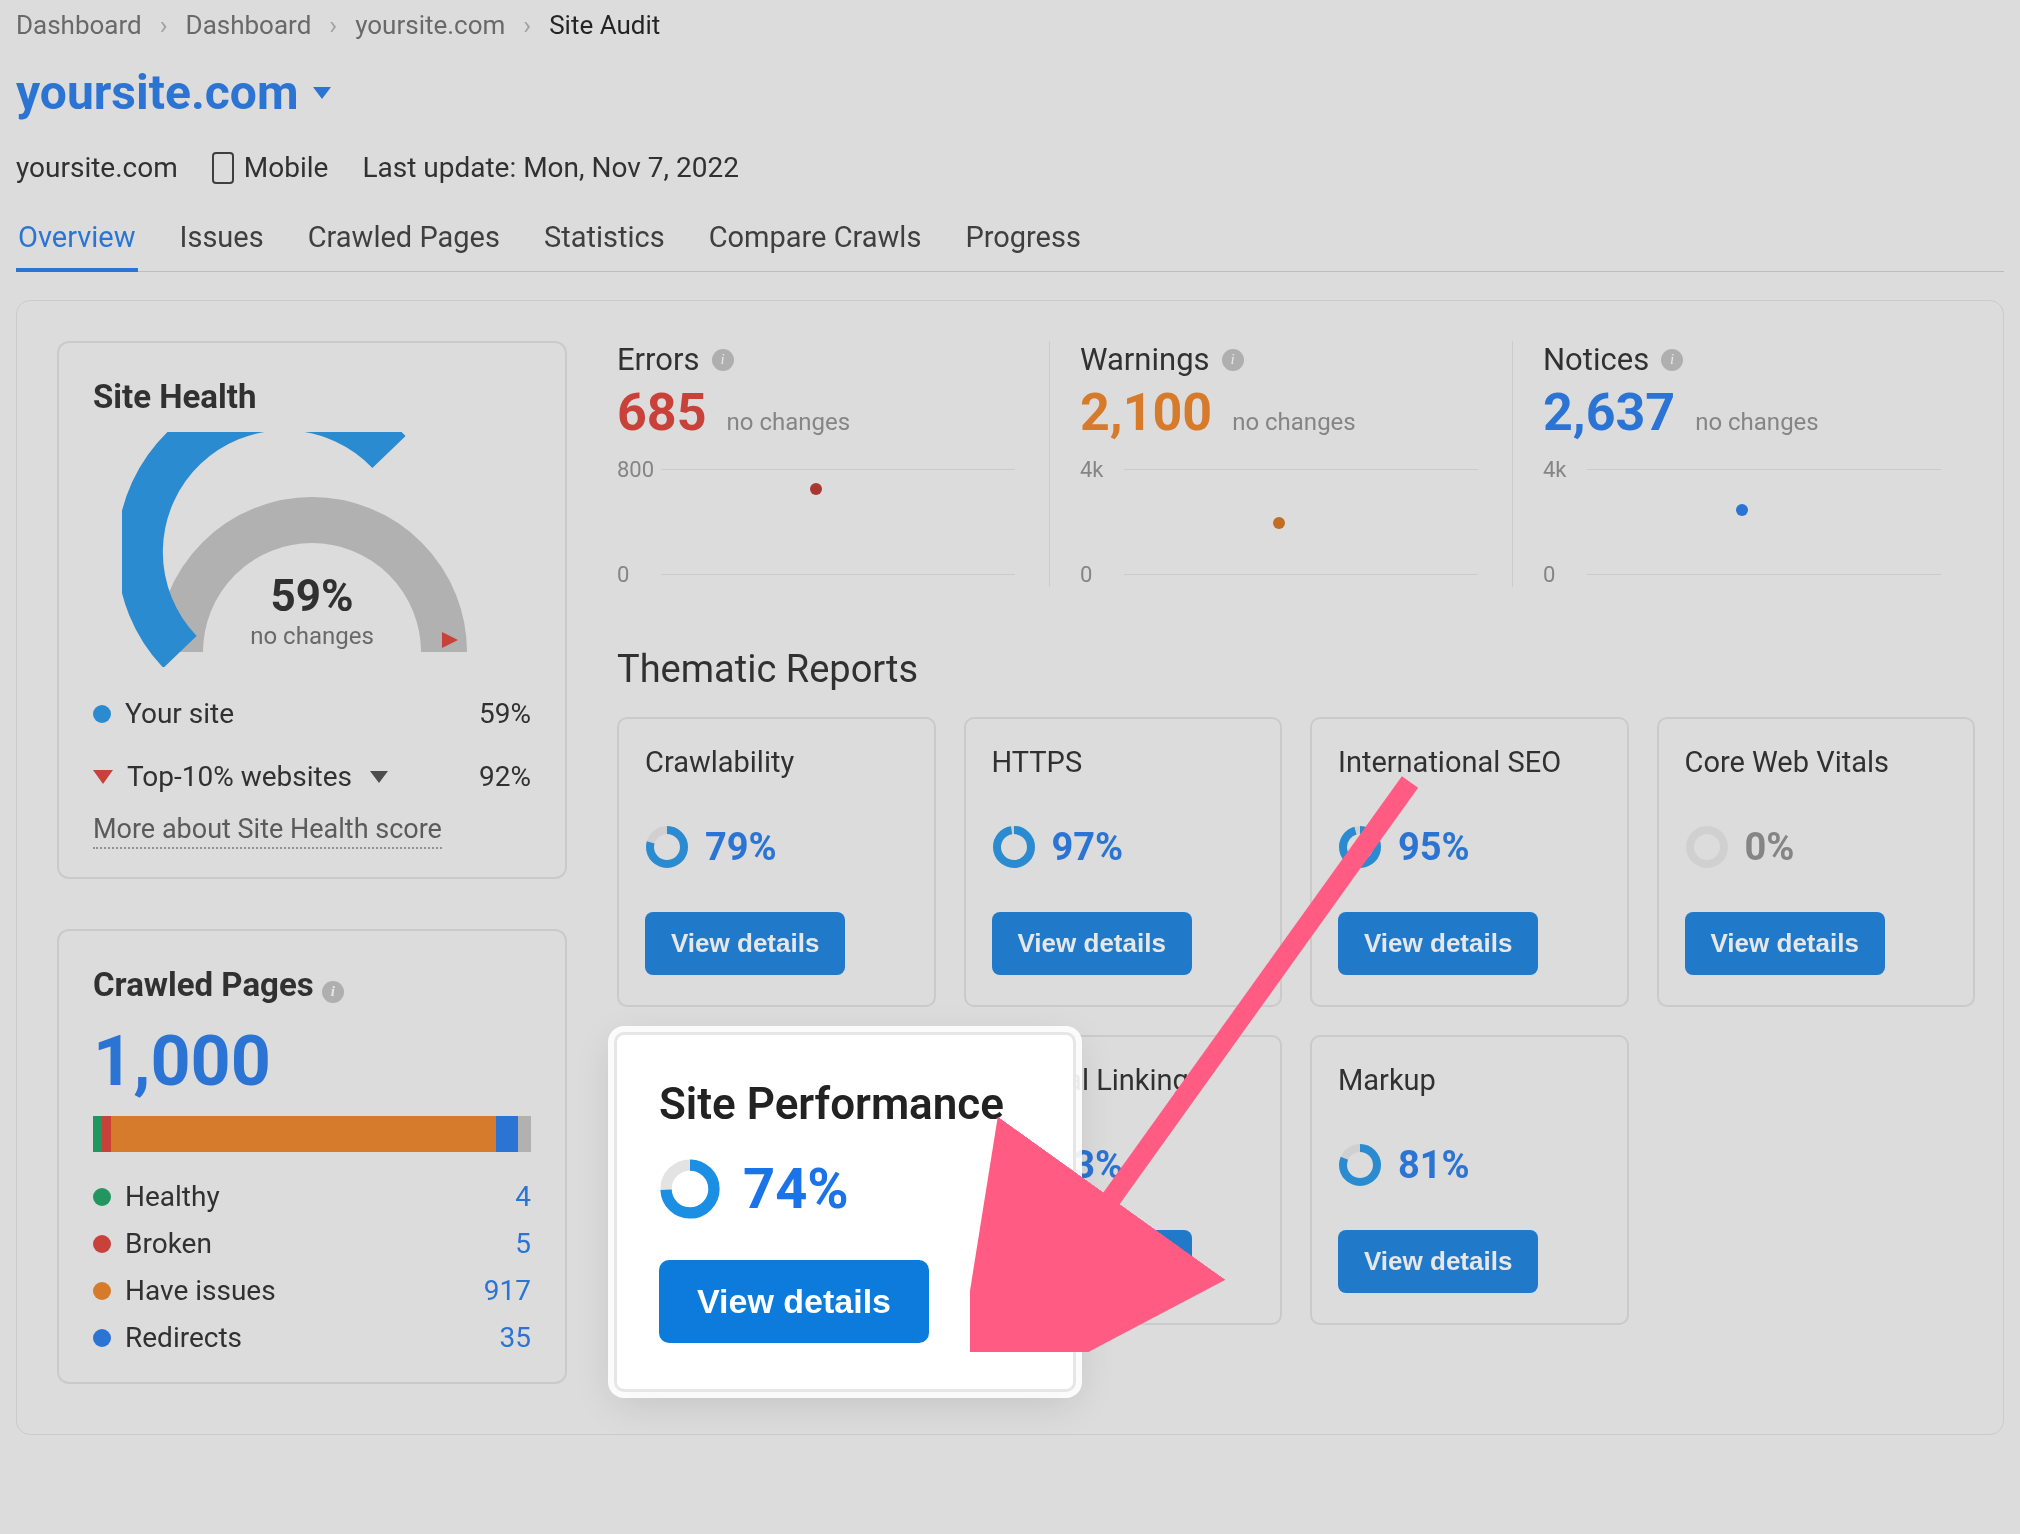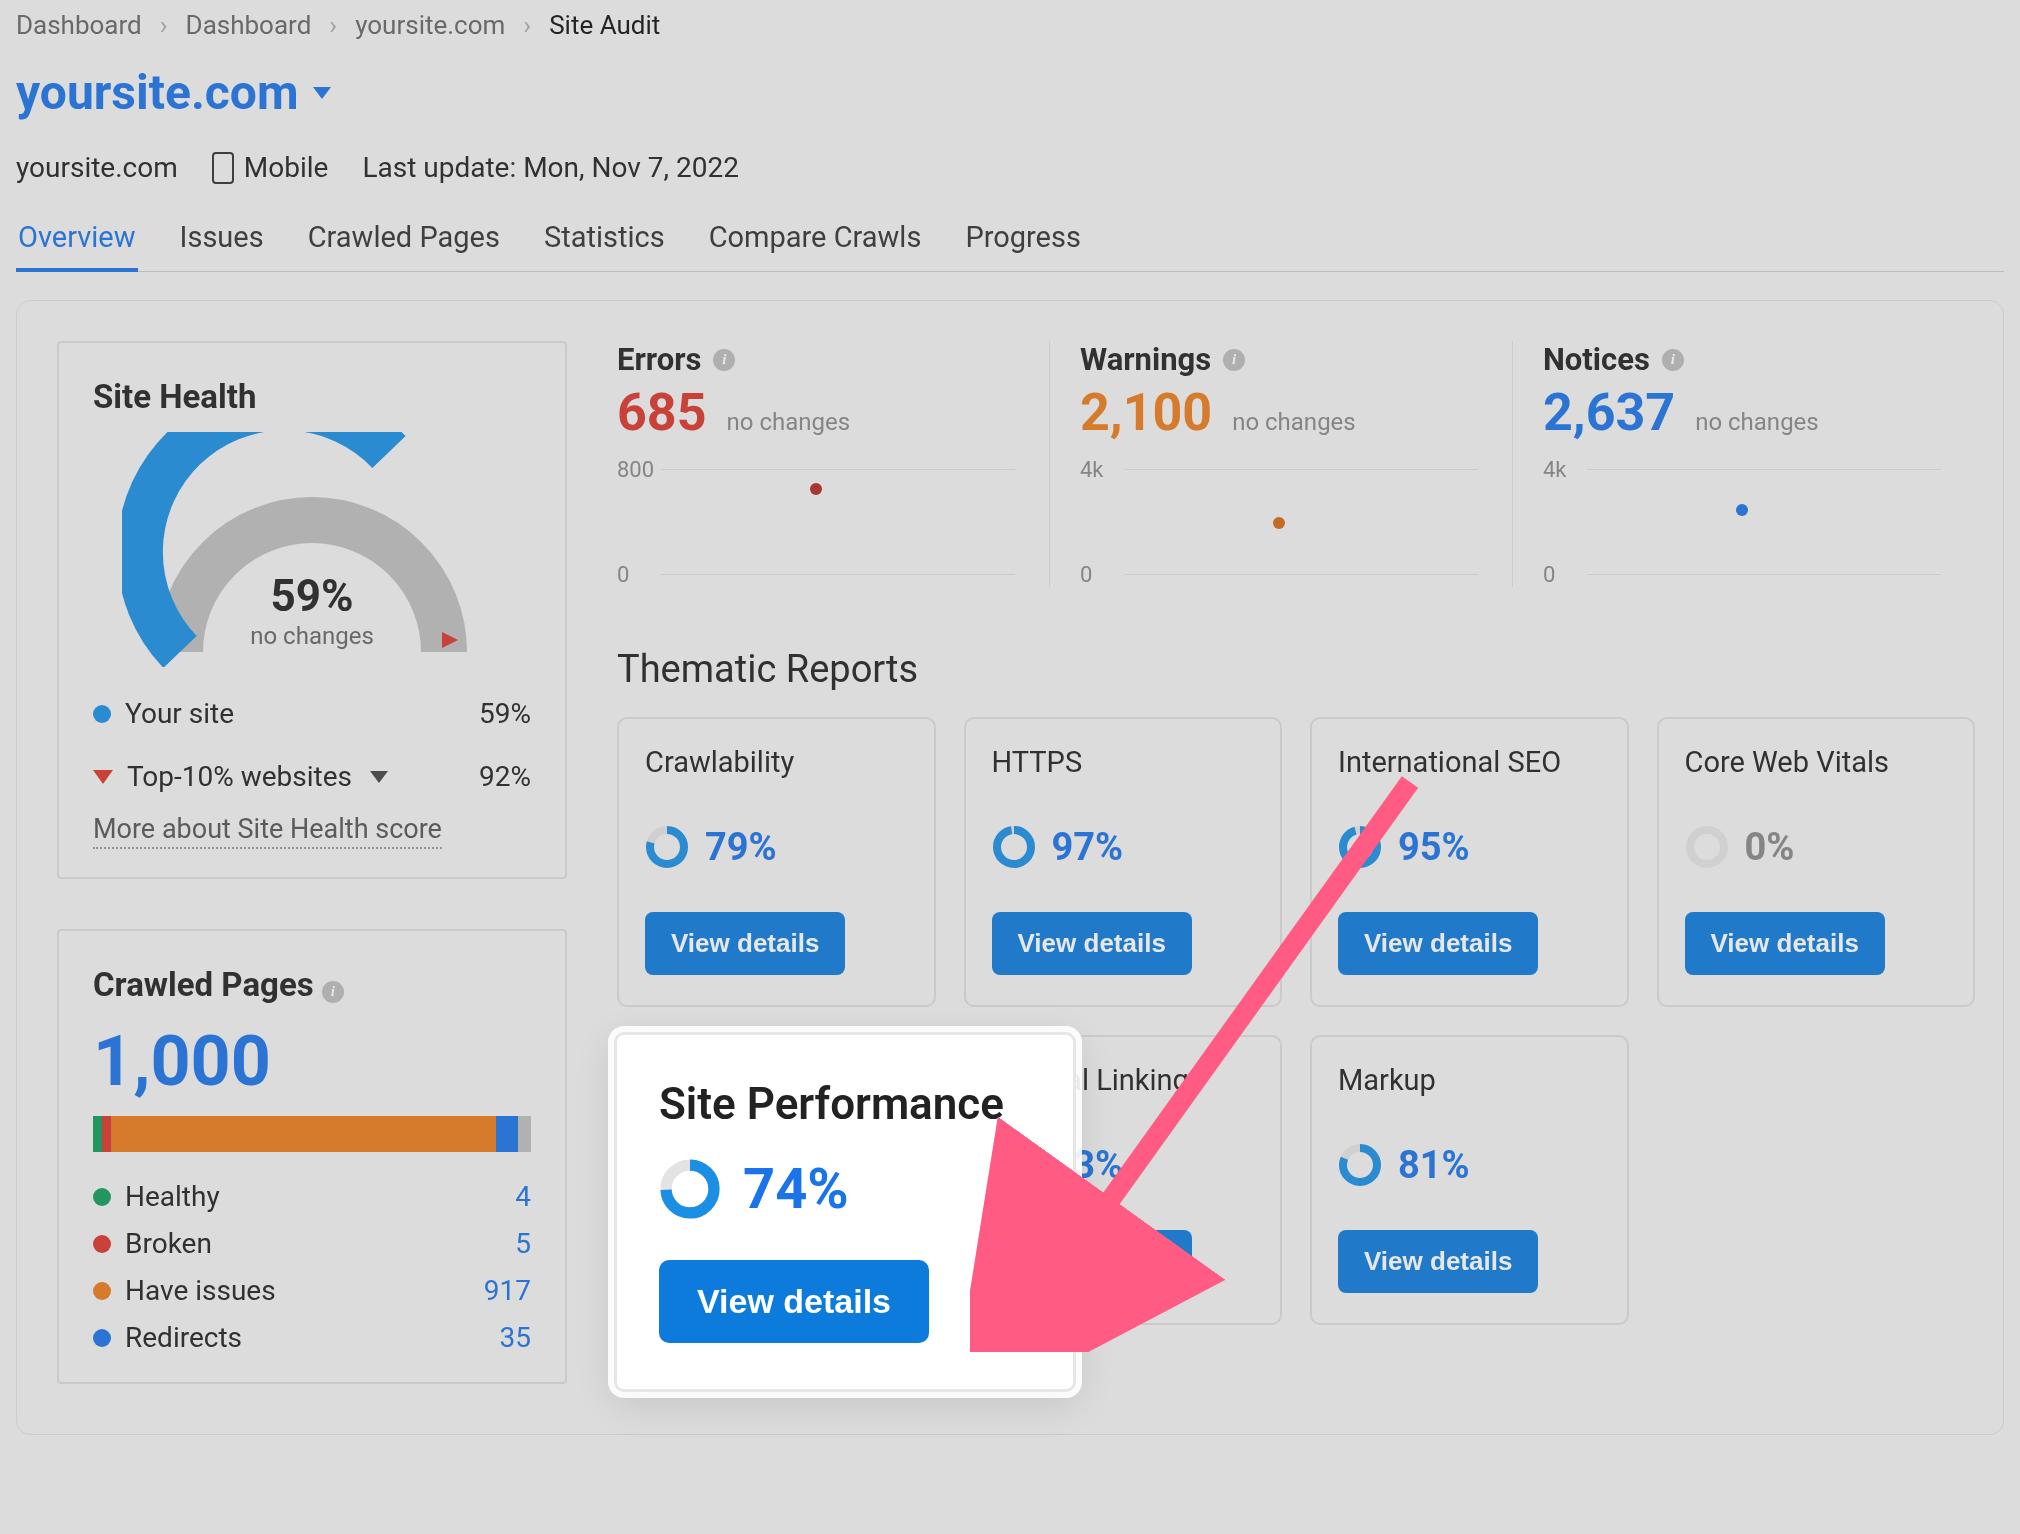--- a/index.html
+++ b/index.html
@@ -26,40 +26,40 @@
   
   .tabs { display: flex; gap: 40px; margin-top: 36px; border-bottom: 1px solid #ccc; font-size: 29px; }
   .tab { padding: 0 2px 14px 2px; color: #333; cursor: pointer; }
   .tab.active { color: #1a73e8; border-bottom: 4px solid #1a73e8; margin-bottom: -1px; }
 
   
   .content { margin-top: 28px; border: 1px solid #ddd; border-radius: 14px; background: #f2f2f2; padding: 40px 28px 0 40px; display: flex; gap: 50px; }
   .left-col { width: 510px; flex: 0 0 510px; }
   .right-col { flex: 1; min-width: 0; }
 
-  .card { border: 2px solid #dcdcdc; border-radius: 4px; padding: 34px 34px 28px 34px; background: transparent; margin-bottom: 50px; }
+  .card { border: 2px solid #dcdcdc; border-radius: 12px; padding: 34px 34px 28px 34px; background: transparent; margin-bottom: 50px; }
   .card-title { font-size: 33px; font-weight: 700; margin-bottom: 16px; }
 
   
   .gauge-wrap { display: flex; justify-content: center; margin: 16px 0 20px 0; position: relative; }
   .gauge-center { position: absolute; left: 0; right: 0; text-align: center; top: 138px; }
   .gauge-pct { font-size: 44px; font-weight: 700; }
   .gauge-sub { font-size: 24px; color: #666; }
 
   .legend-row { display: flex; align-items: center; justify-content: space-between; font-size: 28px; margin-top: 30px; }
   .legend-left { display: flex; align-items: center; gap: 14px; justify-content: center; }
   .dot { width: 18px; height: 18px; border-radius: 50%; display: inline-block; }
   .tri { width: 0; height: 0; border-left: 10px solid transparent; border-right: 10px solid transparent; border-top: 14px solid #d9362b; display: inline-block; }
   .more-link { margin-top: 20px; font-size: 27px; color: #555; border-bottom: 2px dotted #999; display: inline-block; padding-bottom: 2px; cursor: pointer; }
 
   
   .stats-row { display: flex; gap: 0; justify-content: space-between; }
   .stat-block { flex: 1; padding: 0 30px; border-left: 1px solid #ddd; }
   .stat-block:first-child { border-left: none; padding-left: 0; }
-  .stat-head { font-size: 31px; font-weight: 700; display: flex; align-items: center; gap: 12px; }
+  .stat-head { font-size: 31px; font-weight: 400; display: flex; align-items: center; gap: 12px; }
   .info-i { width: 22px; height: 22px; border-radius: 50%; background: #bbb; color: #fff; font-size: 15px; display: inline-flex; align-items: center; justify-content: center; font-style: italic; font-family: Georgia, serif; }
   .stat-value-row { display: flex; align-items: baseline; gap: 20px; margin-top: 4px; }
   .stat-value { font-size: 52px; font-weight: 700; }
   .stat-sub { font-size: 24px; color: #888; }
   .sparkline-area { margin-top: 14px; height: 130px; position: relative; }
   .spark-y-top { position: absolute; left: 0; top: 0; font-size: 22px; color: #888; }
   .spark-y-bot { position: absolute; left: 0; bottom: 0; font-size: 22px; color: #888; }
   .spark-grid-top { position: absolute; left:44px; right:4px; top:12px; height:1px; background:#ddd; }
   .spark-grid-bot { position: absolute; left:44px; right:4px; bottom:12px; height:1px; background:#ddd; }
   .spark-dot { position: absolute; width: 12px; height: 12px; border-radius: 50%; }

